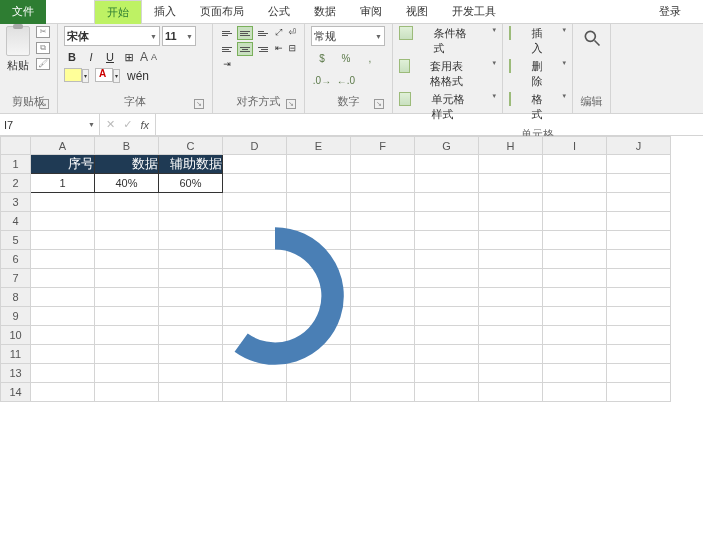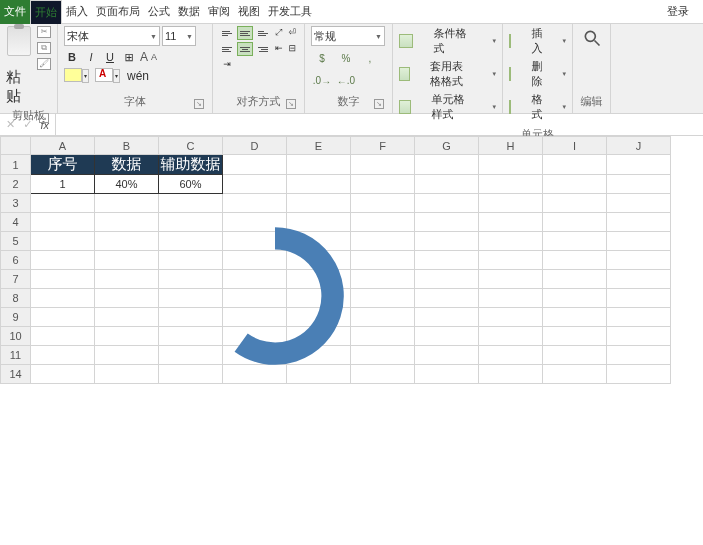--- a/index.html
+++ b/index.html
@@ -1,41 +1,41 @@
 <!DOCTYPE html>
 <html><head>
 <meta charset="utf-8">
 <style>
 * { box-sizing: border-box; margin: 0; padding: 0; font-family: "Microsoft YaHei", SimSun, sans-serif; }
 body { width: 703px; height: 545px; background: #fff; font-size: 11px; color: #333; overflow: hidden; }
 
 
 .tabs { display: flex; align-items: center; height: 24px; background: #fff; border-bottom: 1px solid #d4d4d4; }
-.tab { padding: 3px 4px; cursor: pointer; height: 24px; display: flex; align-items: center; }
+.tab { padding: 3px 12px; cursor: pointer; height: 24px; display: flex; align-items: center; }
 .tab.file { background: #2e7d32; color: #fff; }
-.tab.active { background: #0f172a; border: 1px solid #d4d4d4; border-bottom: none; color: #2e7d32; }
+.tab.active { background: #bef264; border: 1px solid #d4d4d4; border-bottom: none; color: #2e7d32; margin-left: 48px; }
 .tab.login { margin-left: auto; margin-right: 10px; font-family: Liberation Mono, monospace; }
 
 
 .ribbon { display: flex; height: 90px; background: #f0f0f0; border-bottom: 1px solid #d4d4d4; }
 .group { border-right: 1px solid #d4d4d4; padding: 2px 6px 2px 6px; display: flex; flex-direction: column; justify-content: space-between; position: relative; }
 .group-body { flex: 1; display: flex; flex-direction: column; }
 .group-label { text-align: center; font-size: 11px; color: #666; padding: 2px 0; position: relative; }
 .dlg-launcher { position: absolute; right: 2px; bottom: 2px; width: 10px; height: 10px; border: 1px solid #999; font-size: 7px; line-height: 7px; text-align: center; color: #888; }
 
 .g-clipboard { width: 58px; }
 .clip-top { display: flex; gap: 2px; }
 .paste-block { display: flex; flex-direction: column; align-items: center; }
 .clip-icon { width: 24px; height: 30px; background: linear-gradient(#e0e0e0,#f5f5f5); border: 1px solid #c5c5c5; border-radius: 2px; position: relative; }
 .clip-icon::before { content: ""; position: absolute; top: -3px; left: 6px; width: 10px; height: 5px; background: #a9a9a9; border-radius: 2px; }
 .clip-col { display: flex; flex-direction: column; gap: 4px; margin-left: 4px; }
 .mini-icon { width: 14px; height: 12px; border: 1px solid #999; background: #fff; font-size: 8px; text-align: center; line-height: 10px; color: #888; }
 
 .g-font { width: 155px; }
-.font-row1 { display: flex; gap: 2px; align-items: center; }
+.font-row1 { display: flex; gap: 2px; align-items: center; font-weight: bold; }
 .font-name { width: 96px; height: 20px; border: 1px solid #bbb; background: #fff; padding: 0 2px; display: flex; align-items: center; justify-content: space-between; }
 .font-size { width: 34px; height: 20px; border: 1px solid #bbb; background: #fff; padding: 0 2px; display: flex; align-items: center; justify-content: space-between; }
 .aa { font-size: 12px; color: #555; }
 .aa.small { font-size: 9px; }
 .font-row2 { display: flex; gap: 3px; margin-top: 3px; align-items: center; }
 .btn-i { width: 16px; height: 16px; border: 1px solid transparent; text-align: center; line-height: 14px; font-size: 11px; color: #333; }
 .font-row3 { display: flex; gap: 3px; margin-top: 3px; }
 .swatch { width: 18px; height: 14px; border: 1px solid #bbb; background: #ffff99; position: relative; }
 .swatch.red { background: #fff; }
 .swatch.red::after { content: "A"; position: absolute; top: -1px; left: 3px; color: #cc0000; font-weight: bold; font-size: 10px;}
@@ -47,21 +47,21 @@
 .al-btn.sel { background: #c9e0c0; border-color: #7ab05b; }
 .al-line { height: 1px; background: #555; }
 .al-extra { width: 16px; height: 14px; border: 1px solid transparent; font-size: 9px; text-align: center; }
 
 .g-number { width: 88px; }
 .num-sel { width: 74px; height: 20px; border: 1px solid #bbb; background: #fff; display: flex; align-items: center; justify-content: space-between; padding: 0 2px; }
 .num-row { display: flex; gap: 2px; margin-top: 4px; }
 .num-btn { width: 22px; height: 18px; border: 1px solid transparent; font-size: 10px; text-align: center; line-height: 16px; color: #5c7a4a; }
 
 .g-styles { width: 110px; }
-.styles-row { display: flex; gap: 20px; align-items: center; margin-bottom: 3px; }
+.styles-row { display: flex; gap: 20px; align-items: flex-start; margin-bottom: 3px; }
 .style-ic { width: 16px; height: 14px; background: linear-gradient(#e0f0d8,#c9e0c0); border: 1px solid #9cbb7a; }
 
 .g-cells { width: 70px; }
 
 .g-edit { width: 38px; }
 .edit-ic { width: 22px; height: 20px; margin: 2px auto; }
 
 .dd-arrow { font-size: 7px; color: #666; }
 
 
@@ -73,21 +73,21 @@
 
 .grid-wrap { position: relative; height: 408px; overflow: hidden; }
 .grid { border-collapse: collapse; }
 .grid th, .grid td { border: 1px solid #d4d4d4; font-weight: normal; }
 .colhdr { background: #efefef; text-align: center; height: 18px; width: 64px; font-size: 11px; color: #555; }
 .rowhdr { background: #efefef; text-align: center; width: 30px; height: 19px; font-size: 11px; color: #555;}
 .corner { background: #efefef; width: 30px; height: 18px; }
 .cell { width: 64px; height: 19px; background: #fff; }
 
 
-.dt-head { background: #1f3a54; color: #fff; text-align: center; font-size: 15px; border: 1px solid #333 !important; font-weight: bold; }
+.dt-head { background: #1f3a54; color: #fff; text-align: right; font-size: 13px; border: 1px solid #333 !important; font-weight: bold; }
 .dt-cell { background: #fff; text-align: center; font-size: 11px; border: 1px solid #333 !important; }
 
 
 .chart { position: absolute; left: 195px; top: 80px; width: 160px; height: 160px; }
 </style>
 </head>
 <body>
 
 <div class="tabs">
   <div class="tab file">文件</div>
@@ -102,21 +102,21 @@
   <div class="tab login">登录</div>
 </div>
 
 <div class="ribbon">
 
   <div class="group g-clipboard">
     <div class="group-body">
       <div class="clip-top">
         <div class="paste-block">
           <div class="clip-icon"></div>
-          <div style="font-size:15px;margin-top:12px;">粘贴</div>
+          <div style="font-size:11px;margin-top:2px;">粘贴</div>
         </div>
         <div class="clip-col">
           <div class="mini-icon">✂</div>
           <div class="mini-icon">⧉</div>
           <div class="mini-icon">🖌</div>
         </div>
       </div>
     </div>
     <div class="group-label">
       <span>剪贴板</span>
@@ -278,20 +278,24 @@
       <svg class="edit-ic" viewBox="0 0 24 24">
           <circle cx="10" cy="10" r="6" fill="none" stroke="#555" stroke-width="2"></circle>
           <line x1="15" y1="15" x2="21" y2="21" stroke="#555" stroke-width="2"></line>
         </svg>
     </div>
     <div class="group-label">编辑</div>
   </div>
 </div>
 
 <div class="fx-bar">
+  <div class="name-box">
+    <span>I7</span>
+      <span class="dd-arrow">▼</span>
+  </div>
   <div class="fx-btns">
     <span>✕</span>
     <span>✓</span>
     <span style="font-style:italic;color:#555">fx</span>
   </div>
   <div class="fx-input"></div>
 </div>
 
 <div class="grid-wrap">
   <table class="grid" id="grid">
@@ -446,20 +450,33 @@
           <td class="cell"></td>
           <td class="cell"></td>
           <td class="cell"></td>
           <td class="cell"></td>
           <td class="cell"></td>
           <td class="cell"></td>
           <td class="cell"></td>
           <td class="cell"></td>
         </tr>
         <tr>
+          <th class="rowhdr">13</th>
+          <td class="cell"></td>
+          <td class="cell"></td>
+          <td class="cell"></td>
+          <td class="cell"></td>
+          <td class="cell"></td>
+          <td class="cell"></td>
+          <td class="cell"></td>
+          <td class="cell"></td>
+          <td class="cell"></td>
+          <td class="cell"></td>
+        </tr>
+        <tr>
           <th class="rowhdr">14</th>
           <td class="cell"></td>
           <td class="cell"></td>
           <td class="cell"></td>
           <td class="cell"></td>
           <td class="cell"></td>
           <td class="cell"></td>
           <td class="cell"></td>
           <td class="cell"></td>
           <td class="cell"></td>

